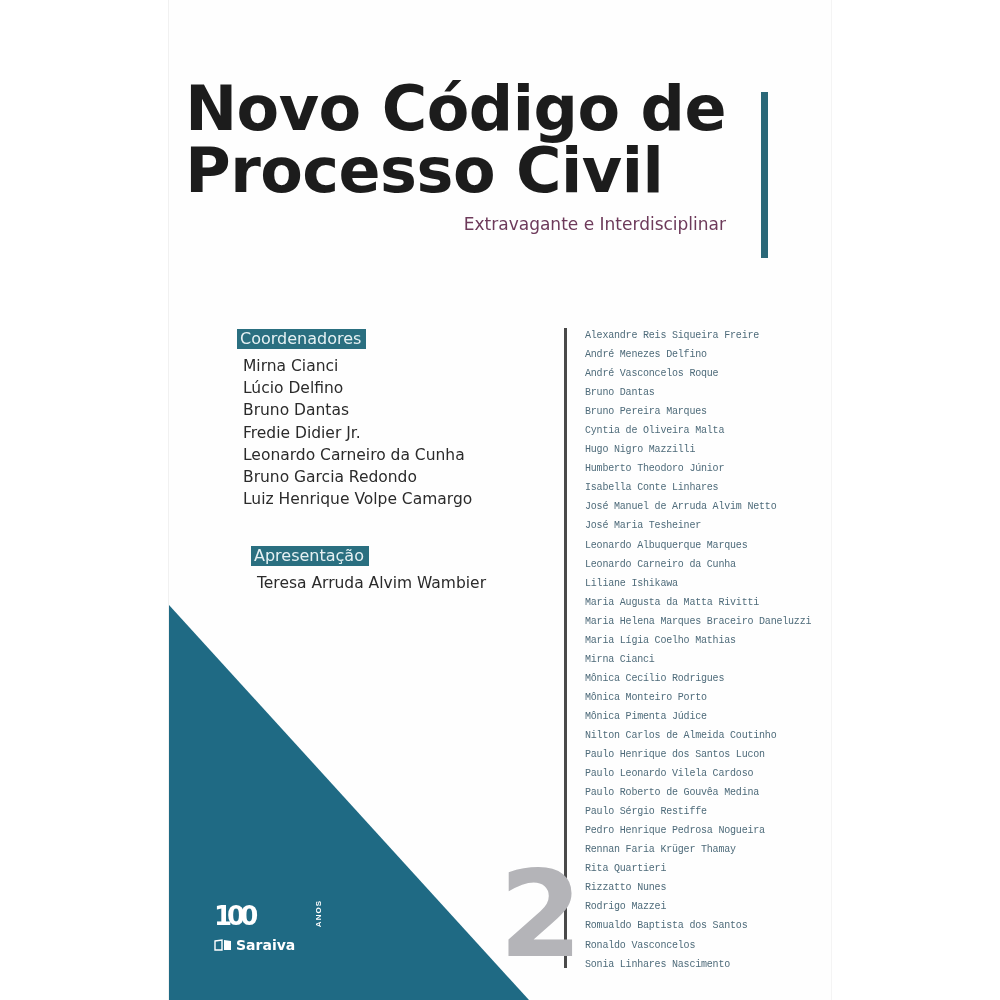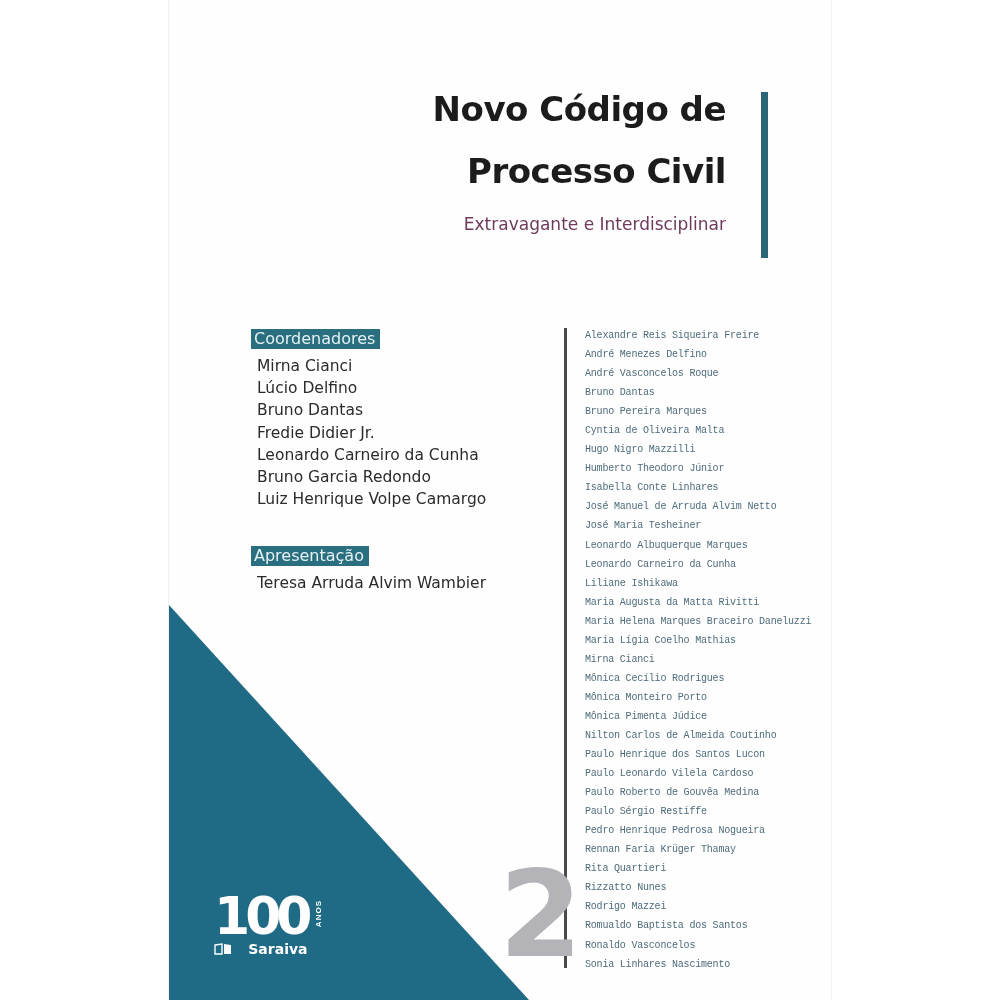--- a/index.html
+++ b/index.html
@@ -1,38 +1,38 @@
 <!DOCTYPE html>
 <html><head>
 <meta charset="utf-8">
 <style>
   html, body { margin:0; padding:0; }
   body { width:1000px; height:1000px; background:#ffffff; position:relative; overflow:hidden;
          font-family:"Liberation Sans", sans-serif; }
   .cover { position:absolute; left:168px; top:0; width:662px; height:1000px; background:#fefefe;
            border-left:1px solid #f1f1f1; border-right:1px solid #f4f4f4; overflow:hidden; }
   .triangle { position:absolute; left:0; top:0; width:662px; height:1000px; }
-  .title { position:absolute; right:105px; top:78px; text-align:right; color:#1c1c1c;
-           font-family:"DejaVu Sans", sans-serif; font-weight:bold; font-size:34px; line-height:62px;
+  .title { position:absolute; right:105px; top:78px; color:#1c1c1c;
+           font-family:"DejaVu Sans", sans-serif; font-weight:bold; font-size:62px; line-height:62px;
            letter-spacing:-0.5px; }
   .subtitle { position:absolute; right:105px; top:212px; text-align:right; color:#6d3a5a;
               font-family:"DejaVu Sans", sans-serif; font-size:17px; line-height:24px; }
   .accent-bar { position:absolute; left:592px; top:92px; width:7px; height:166px; background:#2a6878; }
   .label { display:inline-block; background:#2a6f80; color:#e6f1f3; font-family:"DejaVu Sans", sans-serif;
            font-size:16px; line-height:20px; padding:0 5px 0 3px; }
-  .coord-block { position:absolute; left:82px; top:329px; }
+  .coord-block { position:absolute; left:68px; top:329px; }
   .names { margin:6px 0 0 6px; font-family:"DejaVu Sans", sans-serif; font-size:15.5px; line-height:22.2px; color:#2b2b2b; }
   .present-block { position:absolute; left:82px; top:546px; }
   .divider { position:absolute; left:395px; top:328px; width:3px; height:640px; background:#4a4a4a; }
   .authors { position:absolute; left:416px; top:326px; font-family:Liberation Mono, monospace; font-size:10px;
              line-height:19.05px; color:#4e6b7a; letter-spacing:-0.2px; }
   .volume { position:absolute; left:330px; top:855px; font-family:"DejaVu Sans", sans-serif; font-weight:bold;
             font-size:120px; line-height:120px; color:#b4b4b8; }
   .logo { position:absolute; left:45px; top:898px; color:#ffffff; }
-  .logo-100 { font-family:"DejaVu Sans", sans-serif; font-weight:bold; font-size:52px; line-height:36px; letter-spacing:-5px; display:inline-block; }
+  .logo-100 { font-family:"DejaVu Sans", sans-serif; font-weight:bold; font-size:26px; line-height:36px; letter-spacing:-5px; display:inline-block; }
   .logo-anos { position:absolute; left:100px; top:2px; font-size:8px; font-weight:bold; writing-mode:vertical-rl; transform:rotate(180deg); letter-spacing:1px; }
   .logo-brand { display:flex; align-items:center; margin-top:3px; font-family:"DejaVu Sans", sans-serif; font-weight:bold; font-size:14px;justify-content:space-between; }
   .book-icon { width:18px; height:12px; margin-right:4px; }
 </style>
 </head>
 <body>
 
 <div class="cover">
 
   <svg class="triangle" viewBox="0 0 662 1000" preserveAspectRatio="none">

